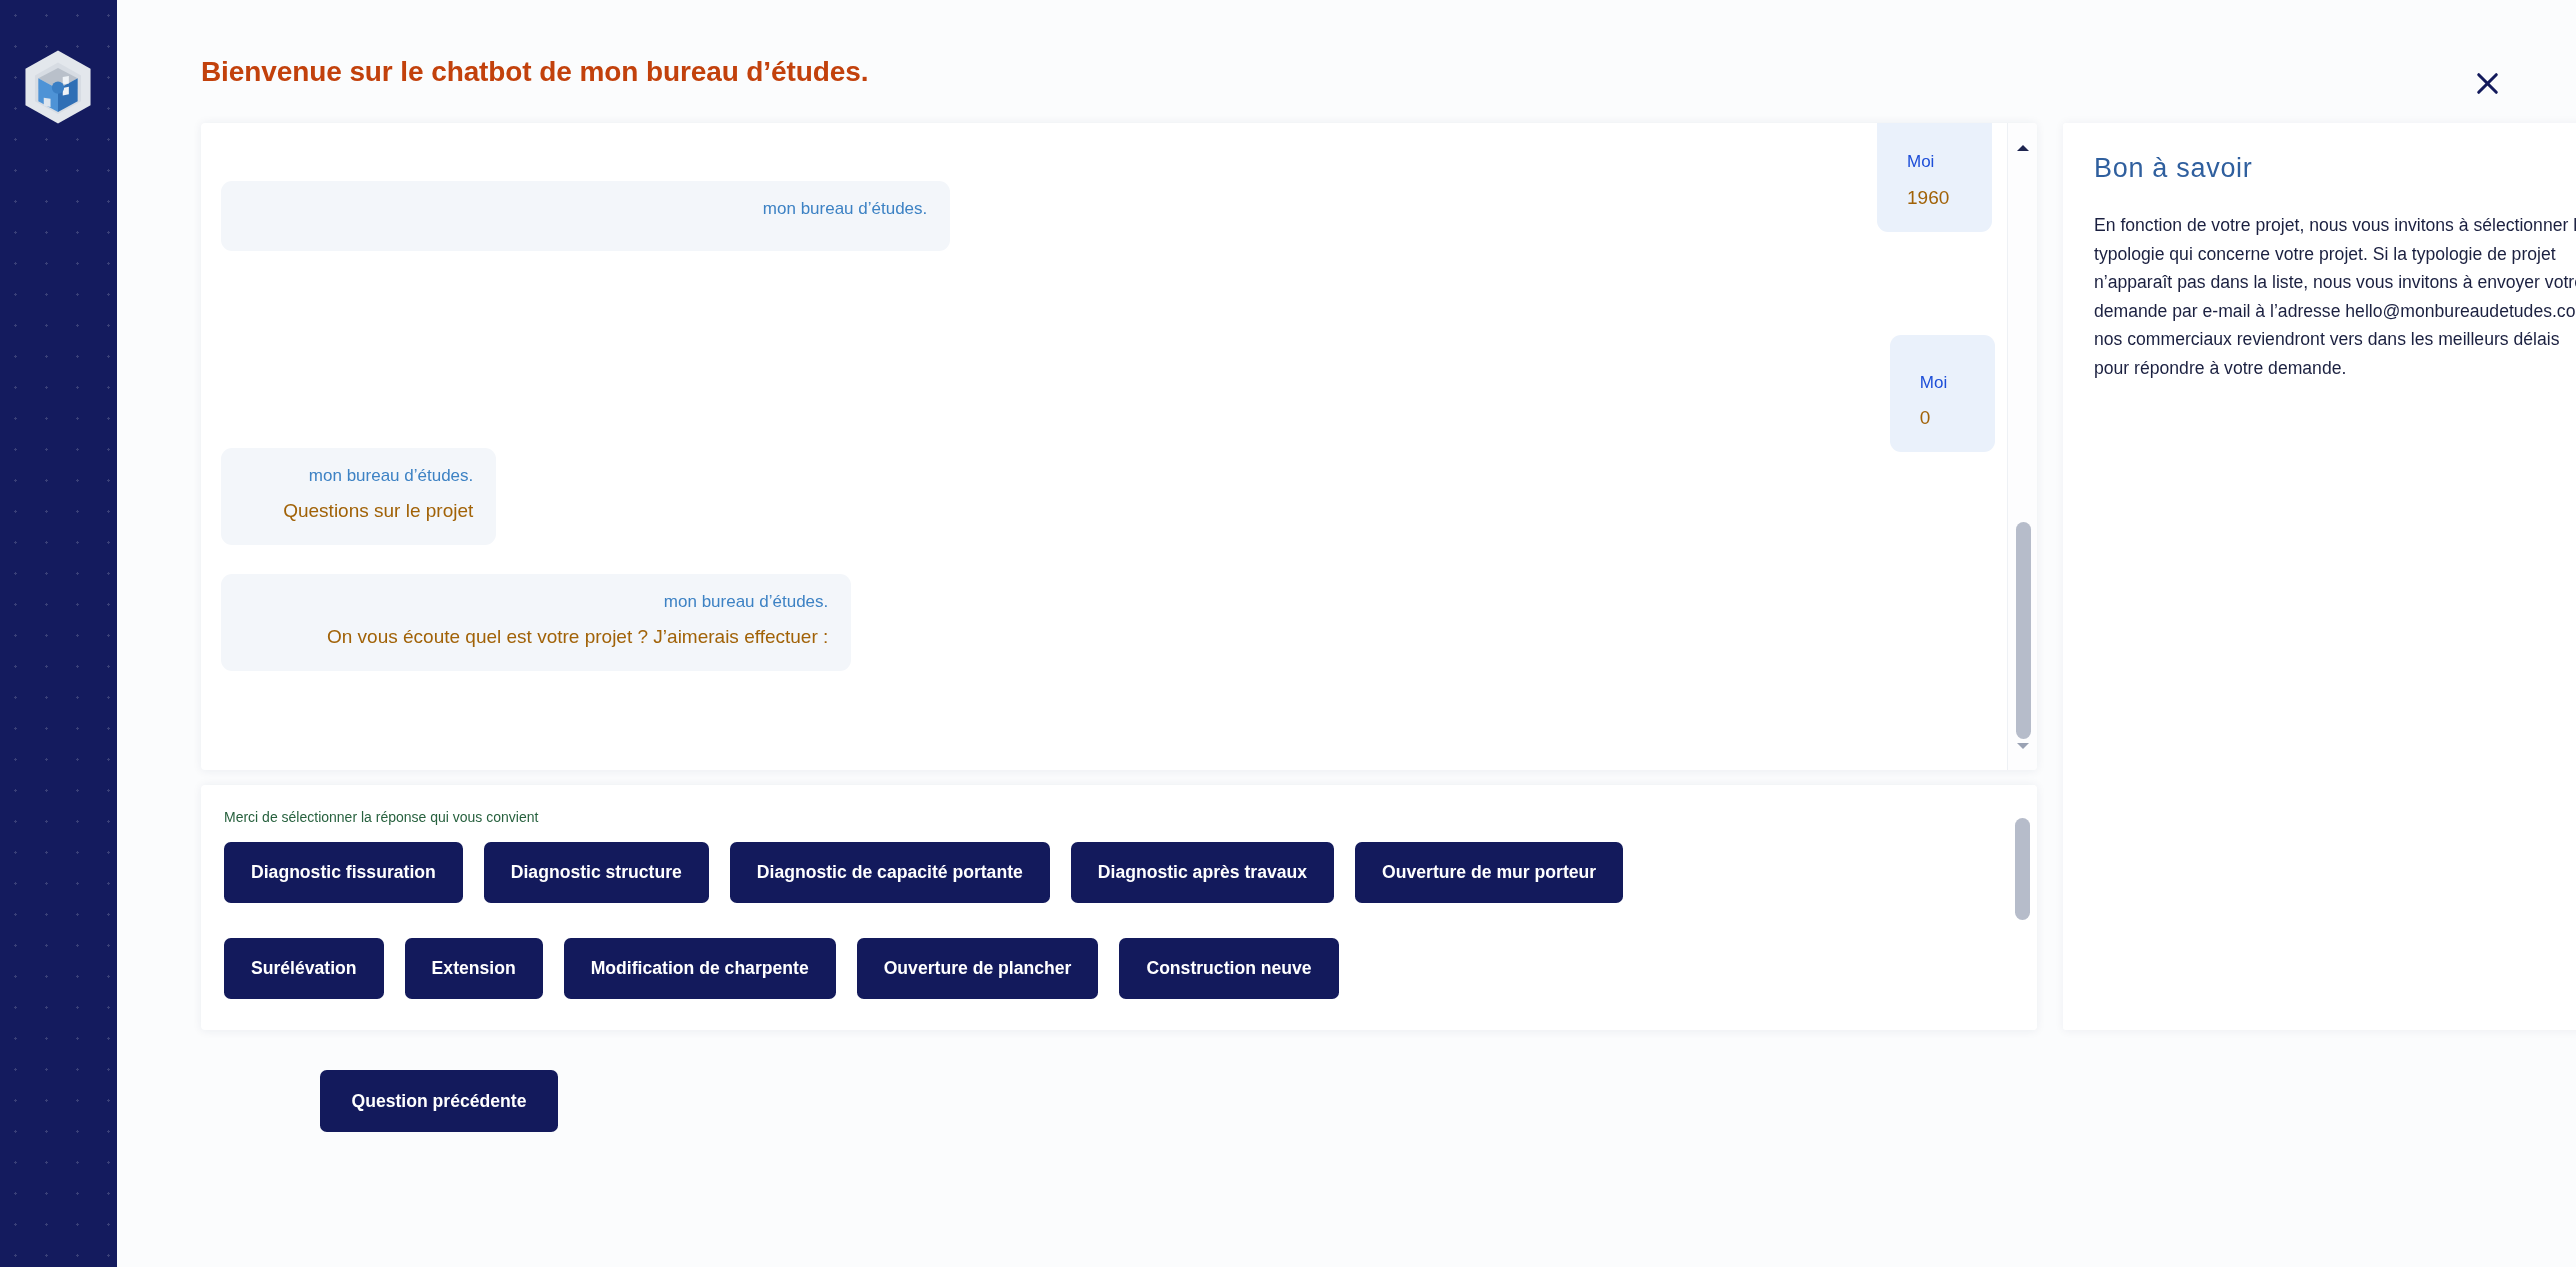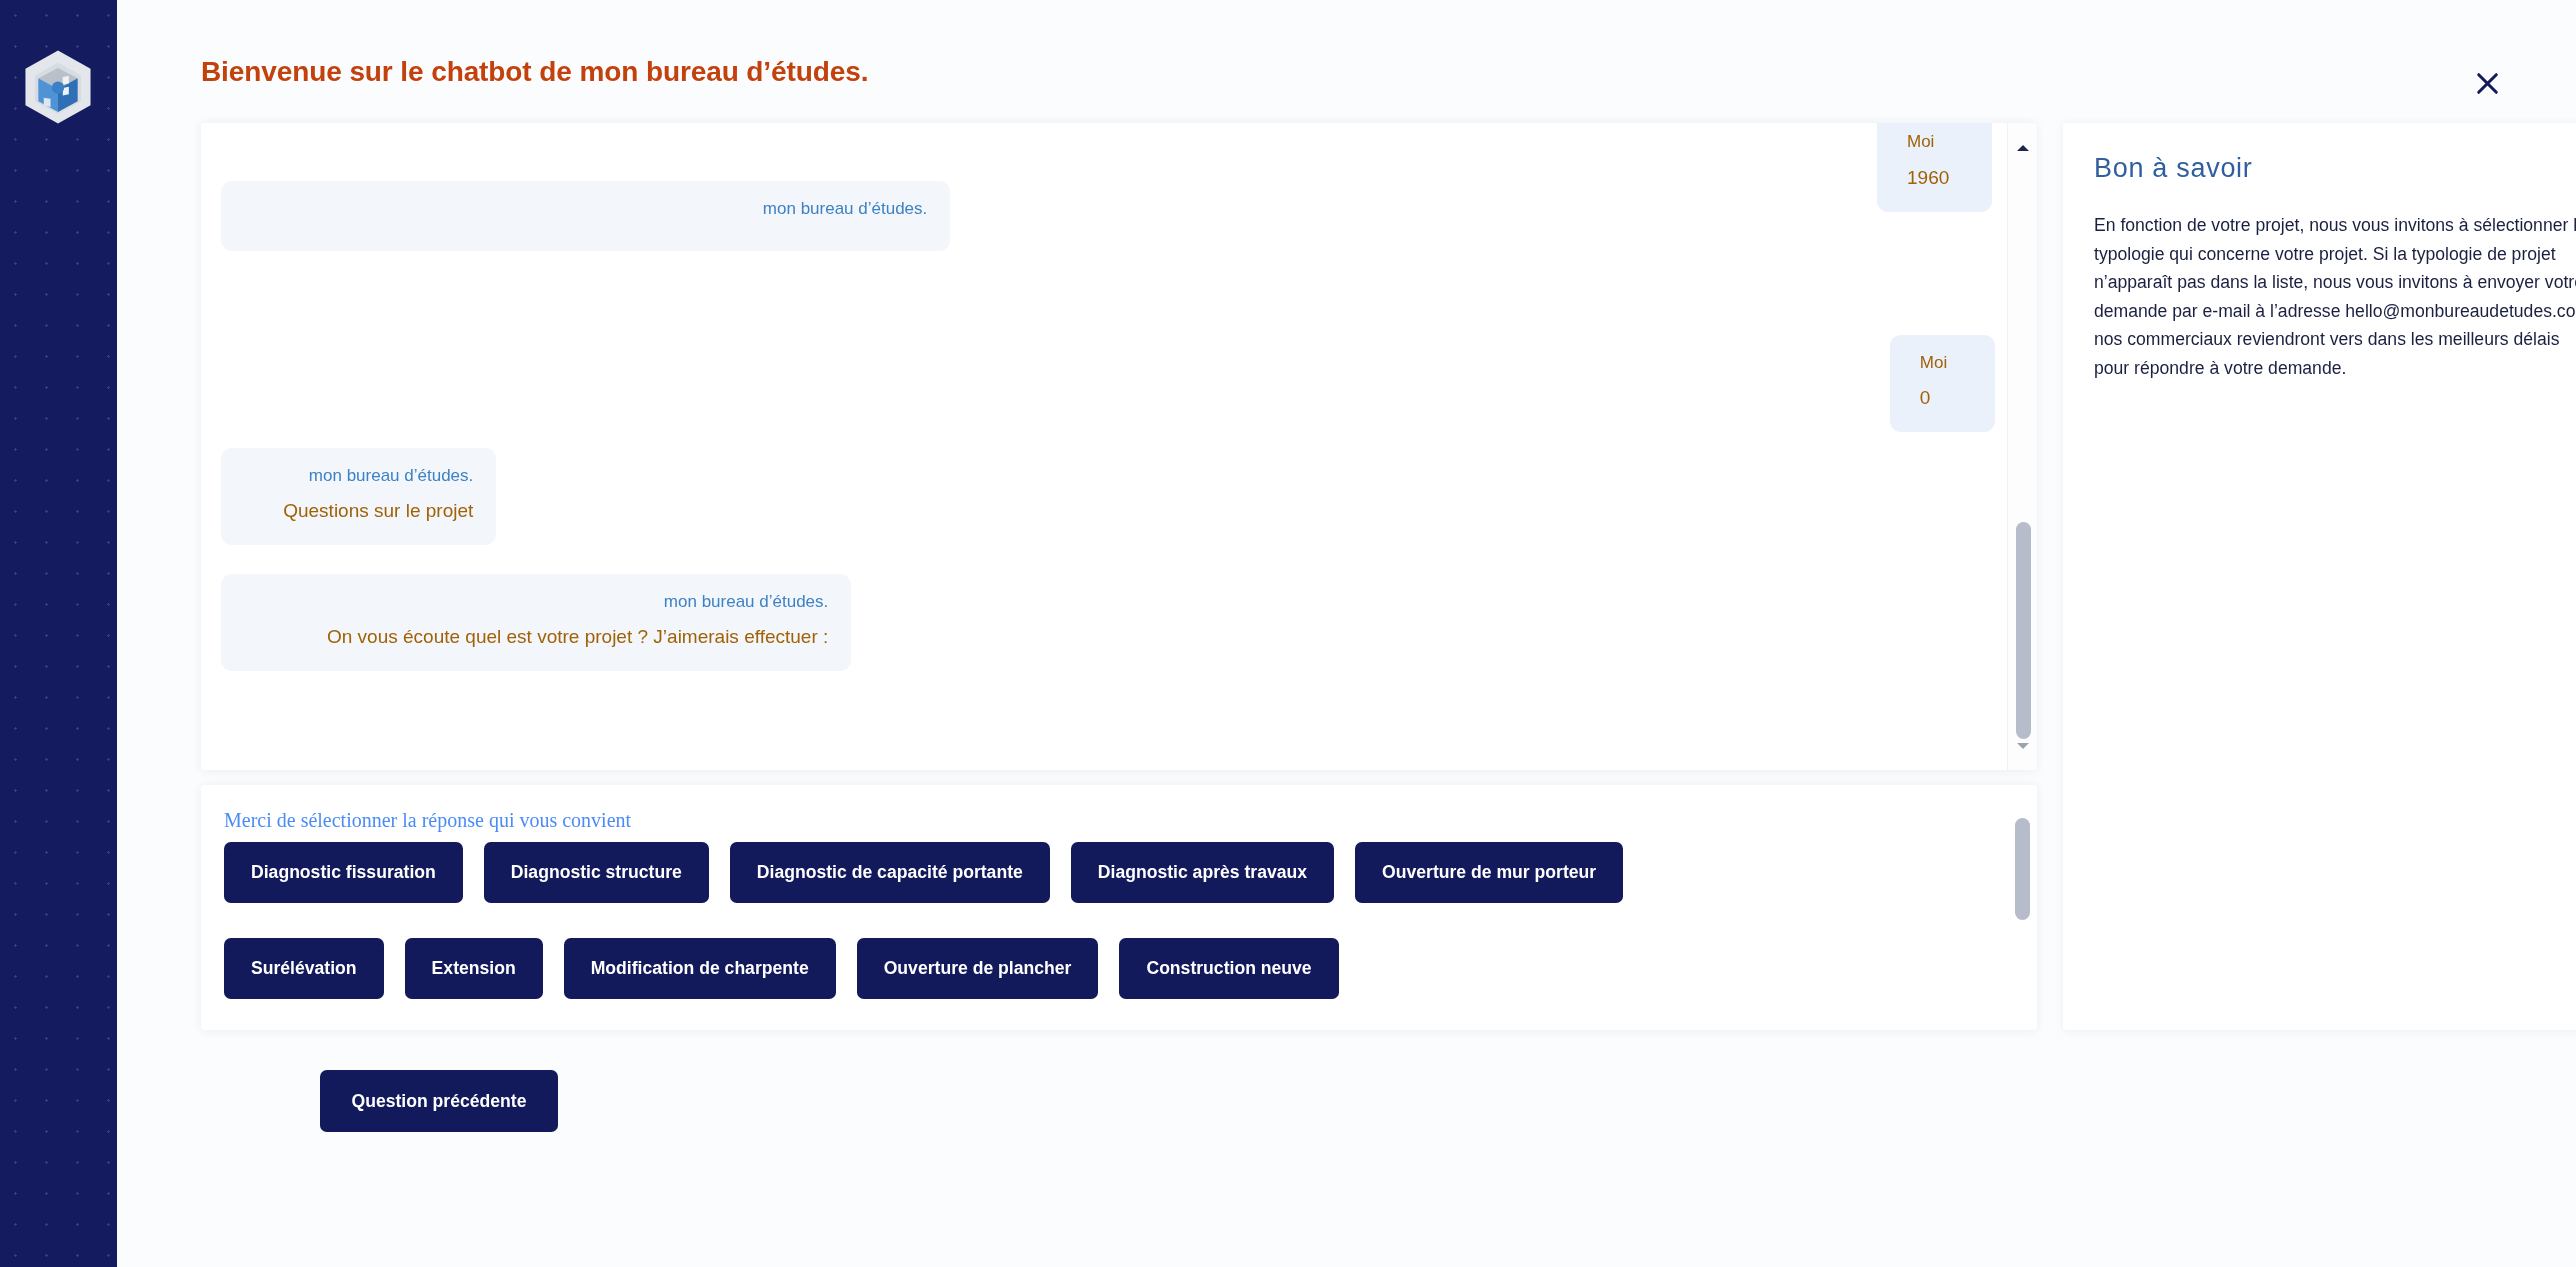--- a/index.html
+++ b/index.html
@@ -102,21 +102,21 @@
     background: #eaf1fb;
     text-align: left;
   }
   .msg .sender {
     font-size: 17px;
     color: #3d82c4;
     line-height: 1.2;
     margin-bottom: 12.2px;
     white-space: nowrap;
   }
-  .msg.user .sender { color: #a16207; }
+  .msg.user .sender { color: #1d4ed8; margin-top: 20px; }
   .msg .body {
     font-size: 19px;
     color: #a16207;
     line-height: 1.42;
   }
 
   #msg-user-1 { right: 15px; top: -15px; width: 115px; padding-top: 24.4px; }
   #msg-bot-1  { top: 58px;  width: 729px; }
   #msg-user-2 { right: 12.2px; top: 212px; width: 105px; }
   #msg-bot-2  { top: 325px; width: 275px; }
@@ -191,24 +191,23 @@
     height: 245px;
     background: #ffffff;
     border-radius: 4.1px;
     box-shadow: 0 0.7px 9.5px rgba(30,40,90,0.07);
     overflow: hidden;
   }
   .choices-hint {
     position: absolute;
     left: 23px;
     top: 24.4px;
-    font-size: 20px;
-    color: #3b82f6;
+    font-size: 14px;
+    color: #14532d;
     opacity: 0.92;
-    font-family: Liberation Serif, serif;
   }
   .choices-rows {
     position: absolute;
     left: 23px;
     top: 57px;
     right: 41px;
   }
   .choice-row {
     display: flex;
     gap: 21px;

